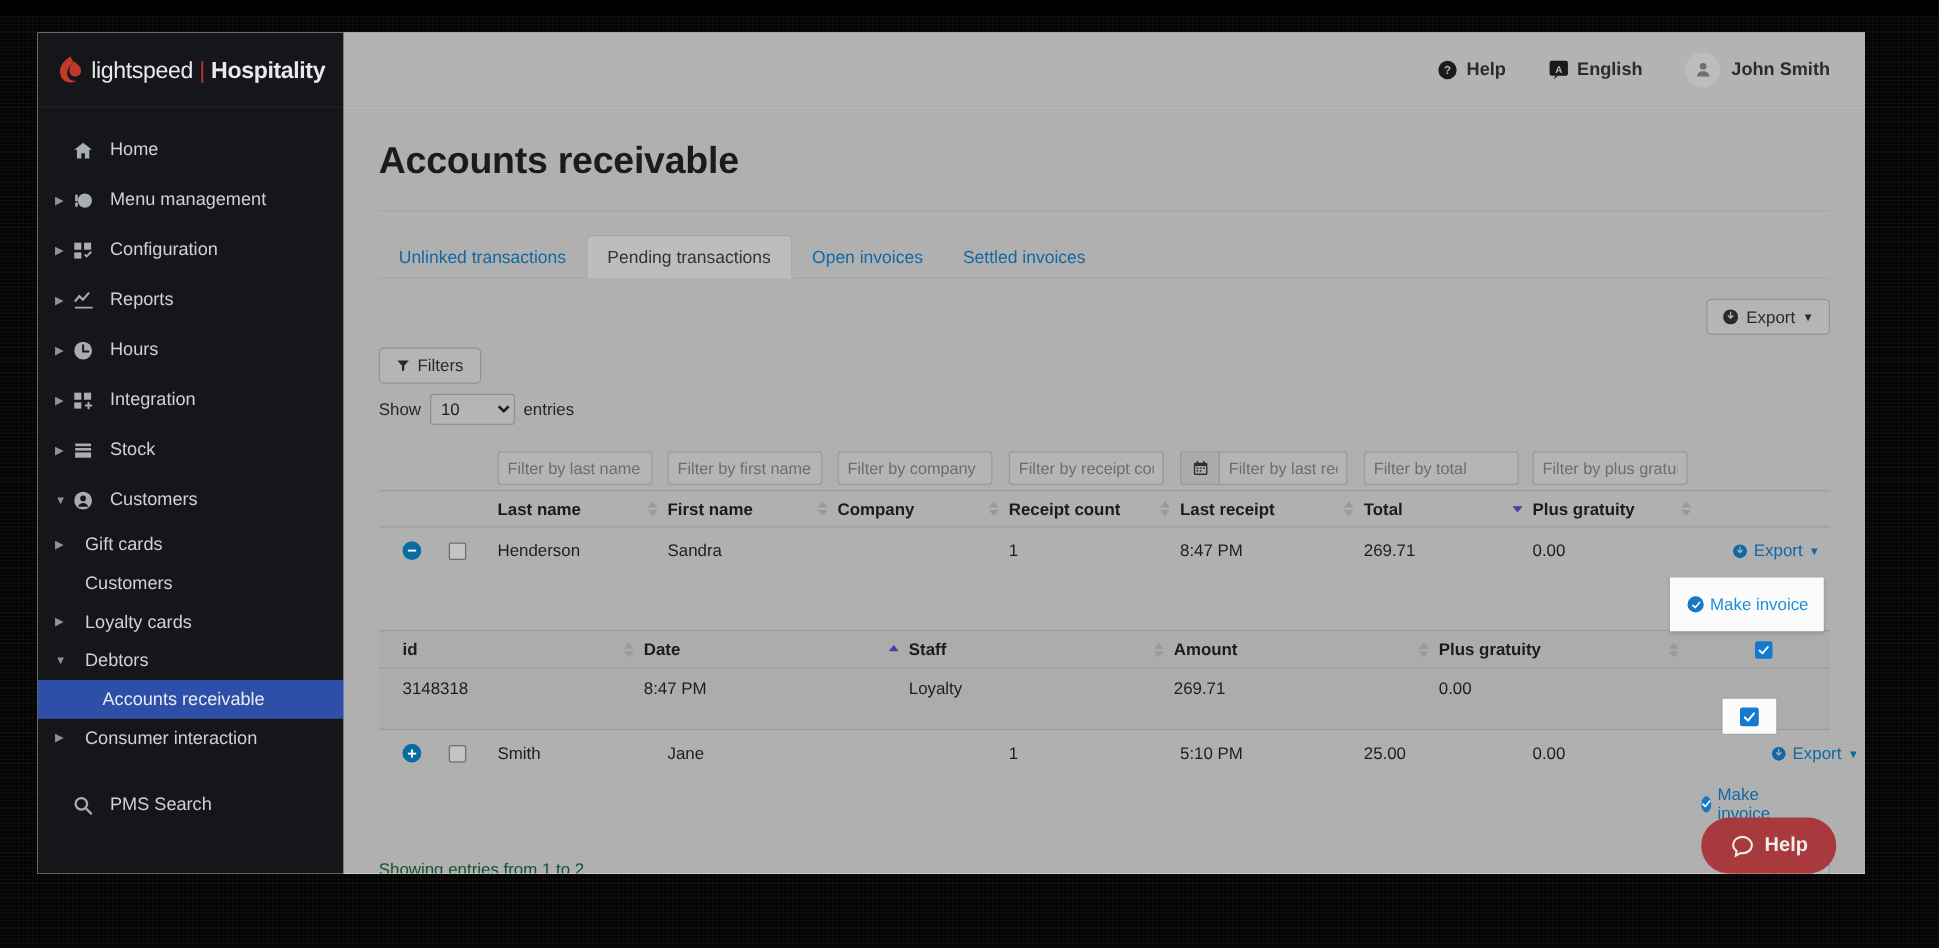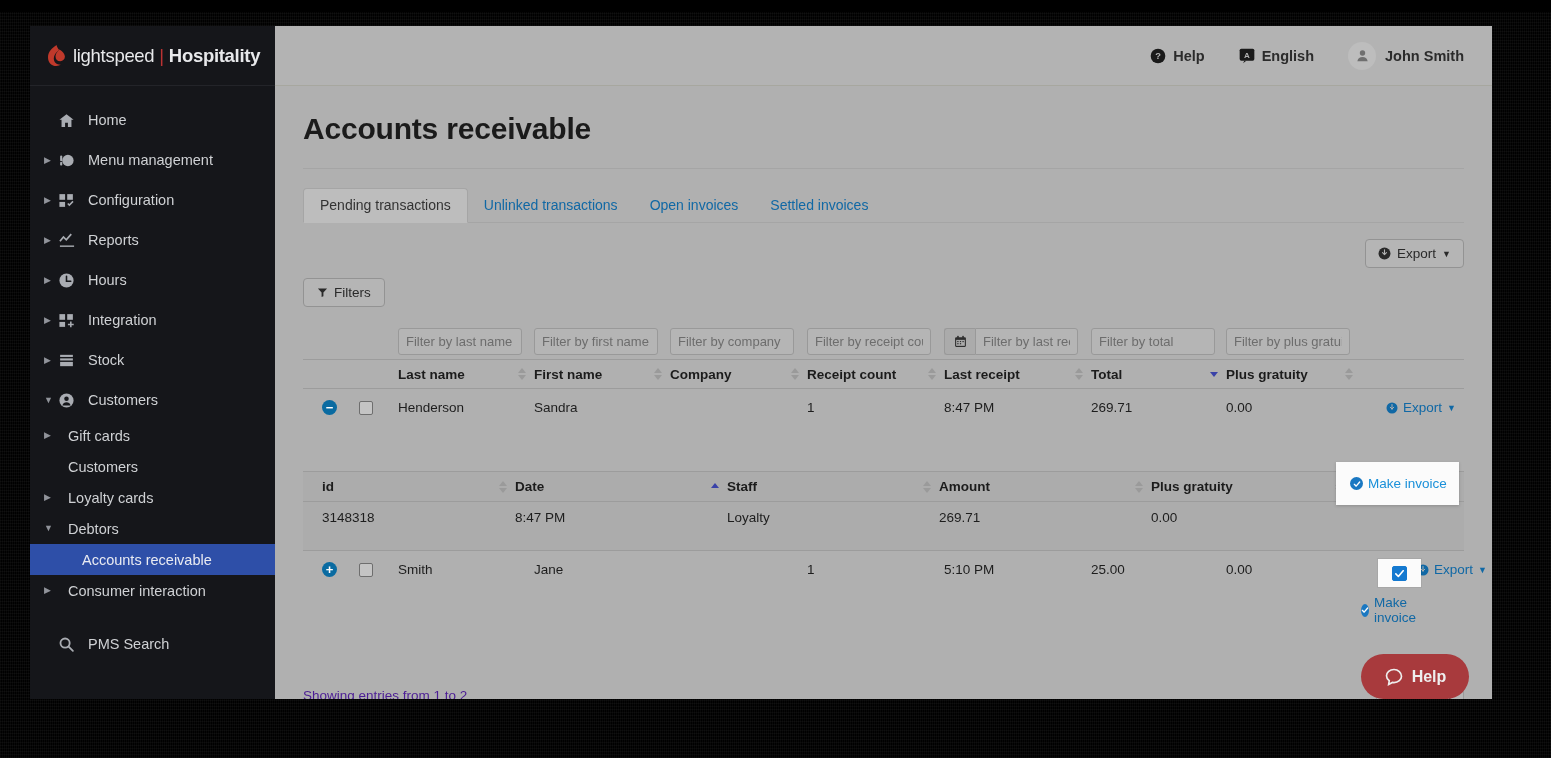--- a/index.html
+++ b/index.html
@@ -264,21 +264,21 @@
   .sub-tbl { background: #acacac; border-top: 1px solid #9c9c9c; }
   .sub-hdr {
     display: flex; align-items: center; height: 30px;
     font-size: 13.5px; font-weight: 700; color: #1c1c1c;
     border-bottom: 1px solid #9c9c9c;
   }
   .sub-data { display: flex; align-items: center; height: 30px; font-size: 13.5px; color: #1d1d1d; }
 
   .showing {
     position: absolute; left: 28px; bottom: -4px;
-    font-size: 13.5px; color: #4c1d95;
+    font-size: 13.5px; color: #14532d;
   }
 
   
   #invoice-pop {
     position: absolute;
     left: 1306px; top: 436px;
     width: 123px; height: 43px;
     background: #fbfbfb;
     box-shadow: 0 1px 3px rgba(0,0,0,.18);
     display: flex; align-items: center;
@@ -518,22 +518,22 @@
           <span>John Smith</span>
         </div>
       </div>
 
       <div id="page">
 
         <h1 class="page-title">Accounts receivable</h1>
         <div class="hr"></div>
 
         <div class="tabs">
+          <div class="tab">Unlinked transactions</div>
           <div class="tab active">Pending transactions</div>
-          <div class="tab">Unlinked transactions</div>
           <div class="tab">Open invoices</div>
           <div class="tab">Settled invoices</div>
         </div>
 
         <div class="export-row">
           <div class="btn">
             <svg width="13" height="13" viewBox="0 0 24 24" fill="currentColor">
                 <circle cx="12" cy="12" r="11"></circle>
                 <path d="M12 5v9m0 0l-3.6-3.6M12 14l3.6-3.6" stroke="#b5b5b5" stroke-width="2" fill="none" stroke-linecap="round"></path>
               </svg>
@@ -544,20 +544,27 @@
 
         <div class="ctl-row">
           <div class="btn filters-btn">
             <svg width="11" height="11" viewBox="0 0 24 24" fill="currentColor">
                 <path d="M2 3h20l-8 9v8l-4 2v-10z"></path>
               </svg>
             <span>Filters</span>
           </div>
         </div>
 
+        <div class="show-row">
+          <span>Show</span>
+          <select class="entries">
+            <option selected="">10</option><option>25</option><option>50</option><option>100</option>
+          </select>
+          <span>entries</span>
+        </div>
 
 
         <div class="tbl">
 
           <div class="filt-row">
             <div class="filt-cell" style="width:95px"></div>
             <div class="filt-cell" style="width:136px">
               <input class="filt" style="width: 124px;" placeholder="Filter by last name">
             </div>
             <div class="filt-cell" style="width:136px">

